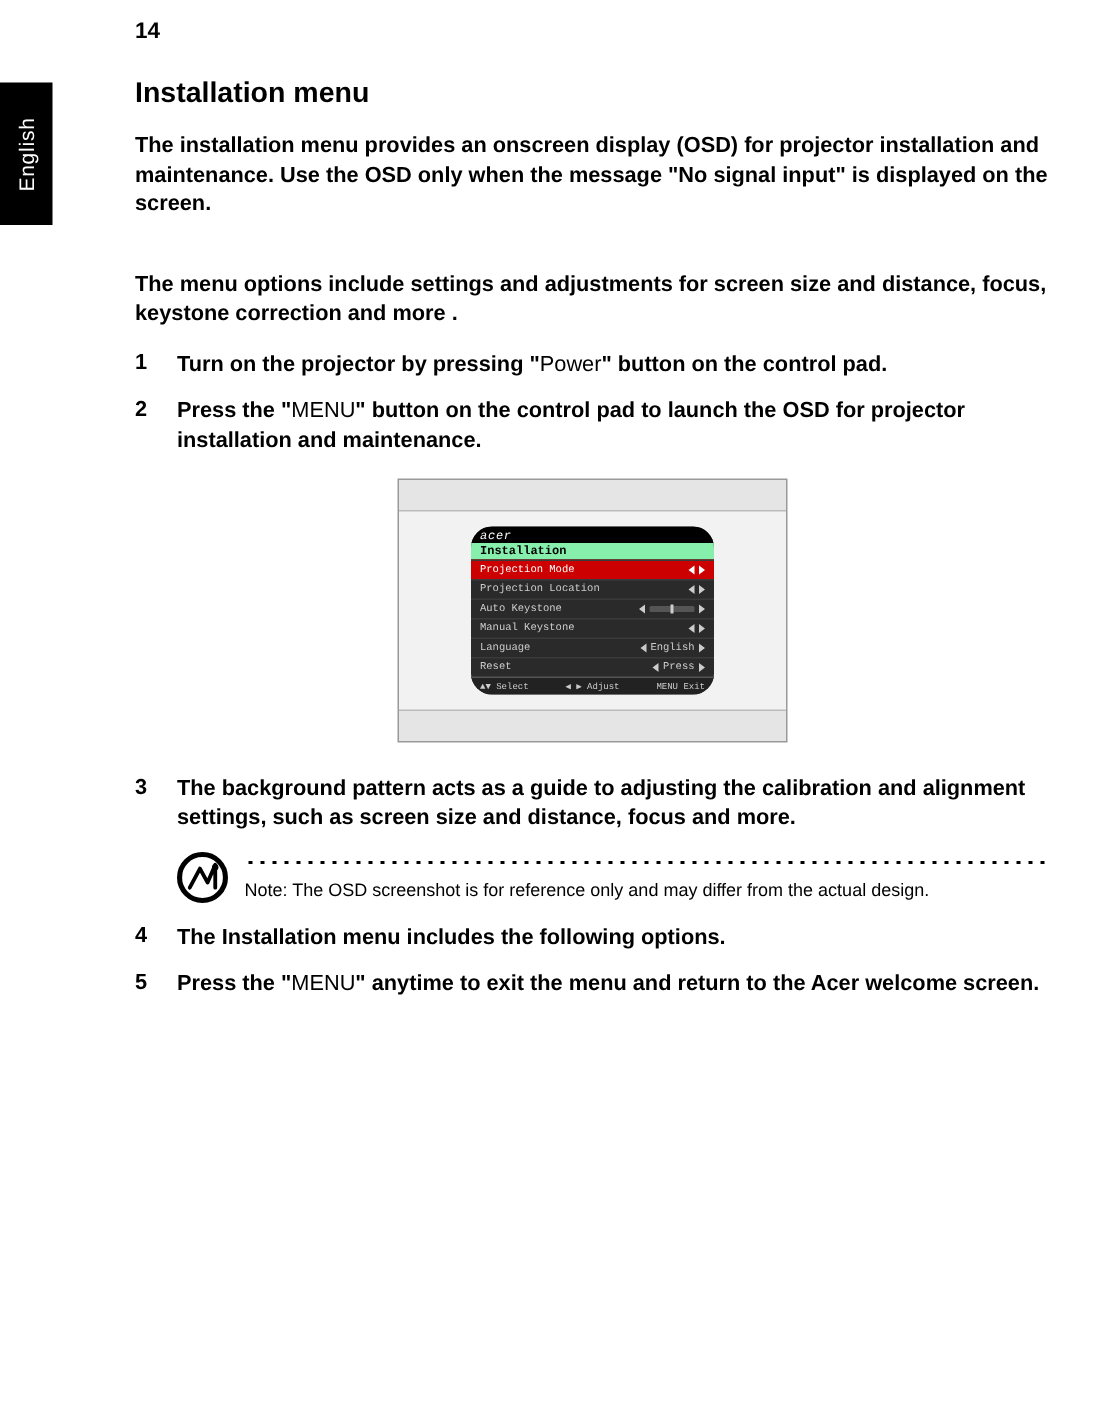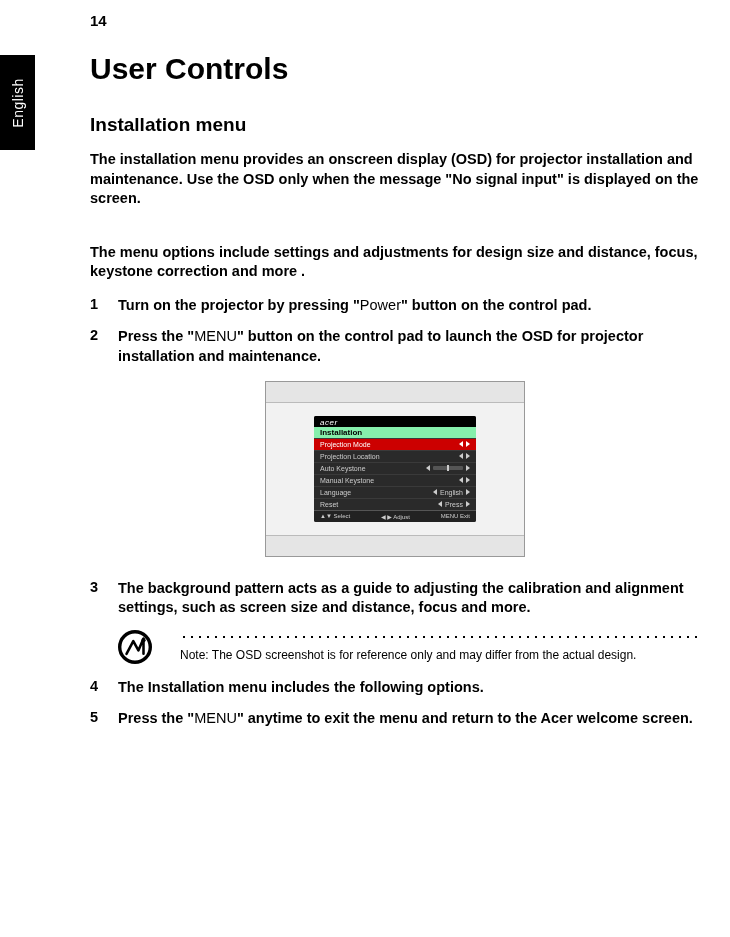--- a/index.html
+++ b/index.html
@@ -108,22 +108,22 @@
     width: 100%;
     height: 1px;
     background: #bbb;
     left: 0;
   }
   .osd::before { top: 20px; }
   .osd::after { bottom: 20px; }
   .osd-panel {
     width: 162px;
     background: #2a2a2a;
-    border-radius: 2px;
-    font-family: Liberation Sans, sans-serif;
+    border-radius: 14px;
+    font-family: Liberation Mono, monospace;
     font-size: 7px;
     color: #ccc;
     overflow: hidden;
     position: relative;
     z-index: 1;
   }
   .osd-brand {
     background: #000;
     color: #fff;
     text-align: left;
@@ -168,21 +168,21 @@
     justify-content: space-between;
     padding: 2px 6px;
     border-top: 1px solid #555;
     font-size: 6px;
     background: #222;
   }
   .note-block {
     display: flex;
     align-items: flex-start;
     margin: 10px 0 14px 28px;
-    gap: 28px;
+    gap: 11px;
   }
   .note-icon {
     width: 34px;
     height: 34px;
     flex-shrink: 0;
   }
   .note-right {
     flex: 1;
     padding-top: 6px;
   }
@@ -204,27 +204,26 @@
 <body>
 
 <div class="page-number">14</div>
 
 <div class="lang-tab">
   <span>English</span>
 </div>
 
 <div class="content">
 
-  <h1>User Controls</h1>
 
   <h2>Installation menu</h2>
 
   <p class="para">The installation menu provides an onscreen display (OSD) for projector installation and maintenance. Use the OSD only when the message "No signal input" is displayed on the screen.</p>
 
-  <p class="para para-gap">The menu options include settings and adjustments for design size and distance, focus, keystone correction and more .</p>
+  <p class="para para-gap">The menu options include settings and adjustments for screen size and distance, focus, keystone correction and more .</p>
 
   <div class="list-row">
     <div class="list-num">1</div>
     <div class="list-body">
       <span>Turn on the projector by pressing "</span><span class="bold">Power</span><span>" button on the control pad.</span>
     </div>
   </div>
 
   <div class="list-row">
     <div class="list-num">2</div>

